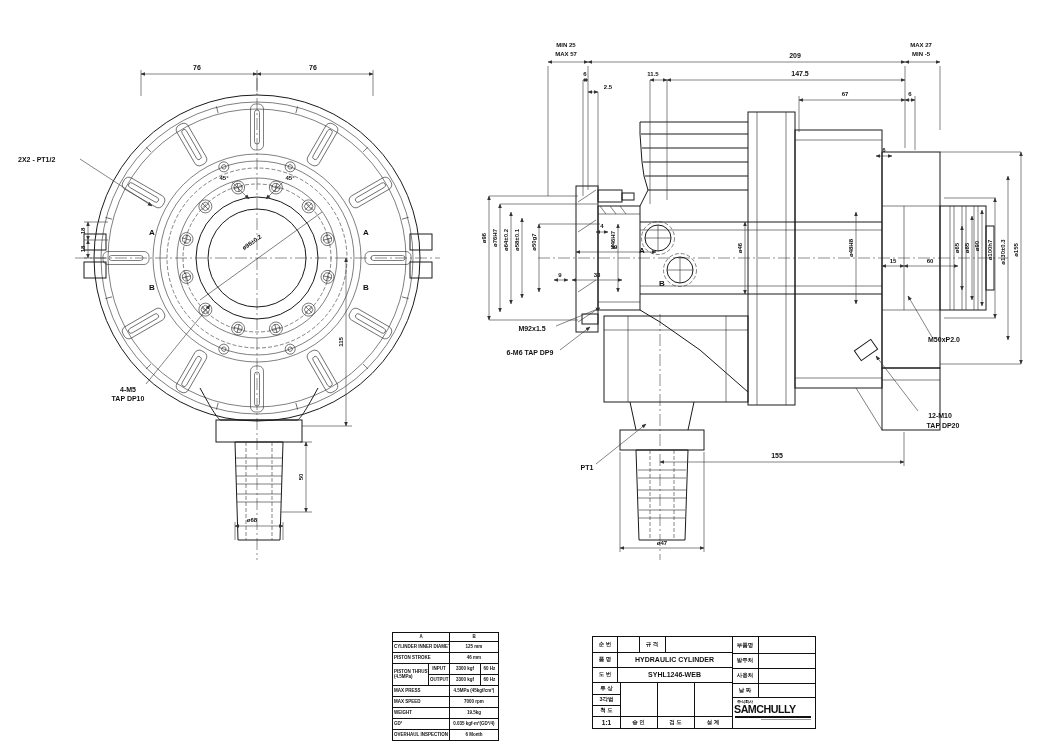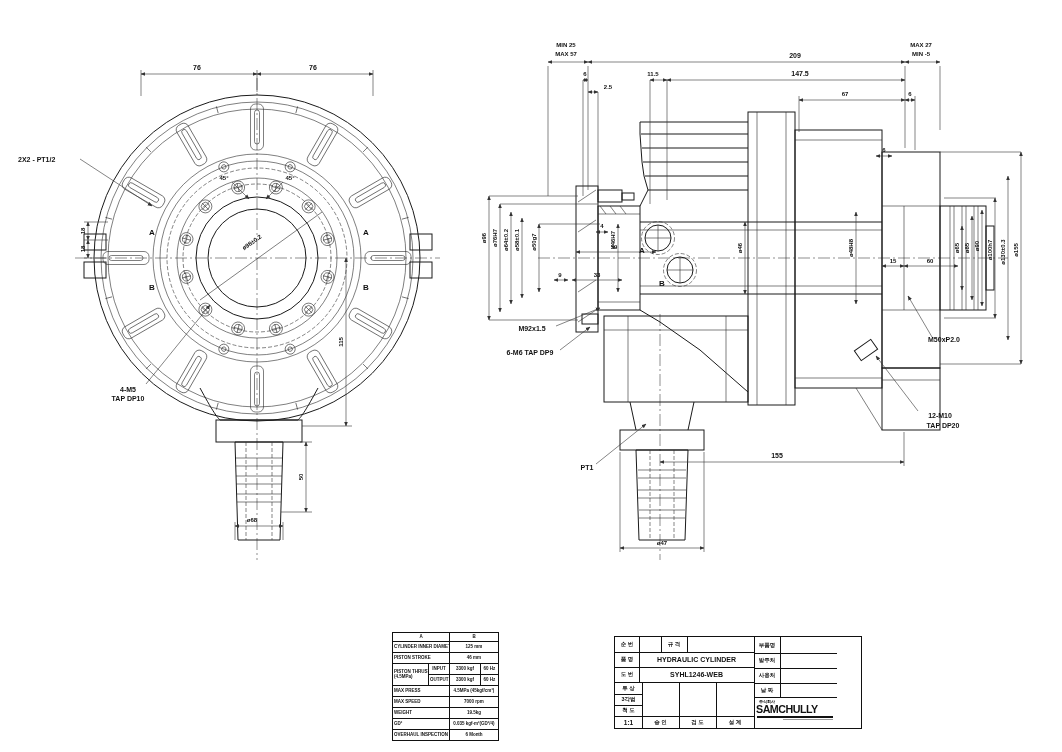--- a/index.html
+++ b/index.html
@@ -19,22 +19,22 @@
 
   
   .spec-table{position:absolute;left:392px;top:632px;width:106px;border-collapse:collapse;
     border:1.5px solid #111;font-size:4.5px;font-weight:bold;line-height:1.05;table-layout:fixed;}
   .spec-table td{border:0.7px solid #111;padding:0.5px 1px;height:9px;overflow:hidden;white-space:nowrap;}
   .spec-table td.lab{text-align:left;}
   .spec-table td.val{text-align:center;}
   .spec-table td.hdr{text-align:center;height:7px;}
 
   
-  .title-block{position:absolute;left:614px;top:636px;width:222px;height:91px;
-    border:1.5px solid #111;font-size:5.5px;font-weight:bold;padding-left:24px;}
+  .title-block{position:absolute;left:592px;top:636px;width:222px;height:91px;
+    border:1.5px solid #111;font-size:5.5px;font-weight:bold;}
   .ln{position:absolute;background:#111;}
   .tcell{position:absolute;display:flex;align-items:center;justify-content:center;
     text-align:center;overflow:hidden;white-space:nowrap;}
   .logo-prefix{position:absolute;left:144px;top:62px;font-size:4px;font-weight:bold;}
   .logo-name{position:absolute;left:141px;top:66px;font-size:10.5px;font-weight:bold;
     letter-spacing:-0.5px;transform:scaleX(1.02);transform-origin:left;}
   .logo-rule{position:absolute;left:142px;top:79px;width:76px;height:1.5px;background:#111;}
   .logo-micro{position:absolute;left:168px;top:82px;width:50px;height:1px;background:#999;}
 </style>
 </head>

